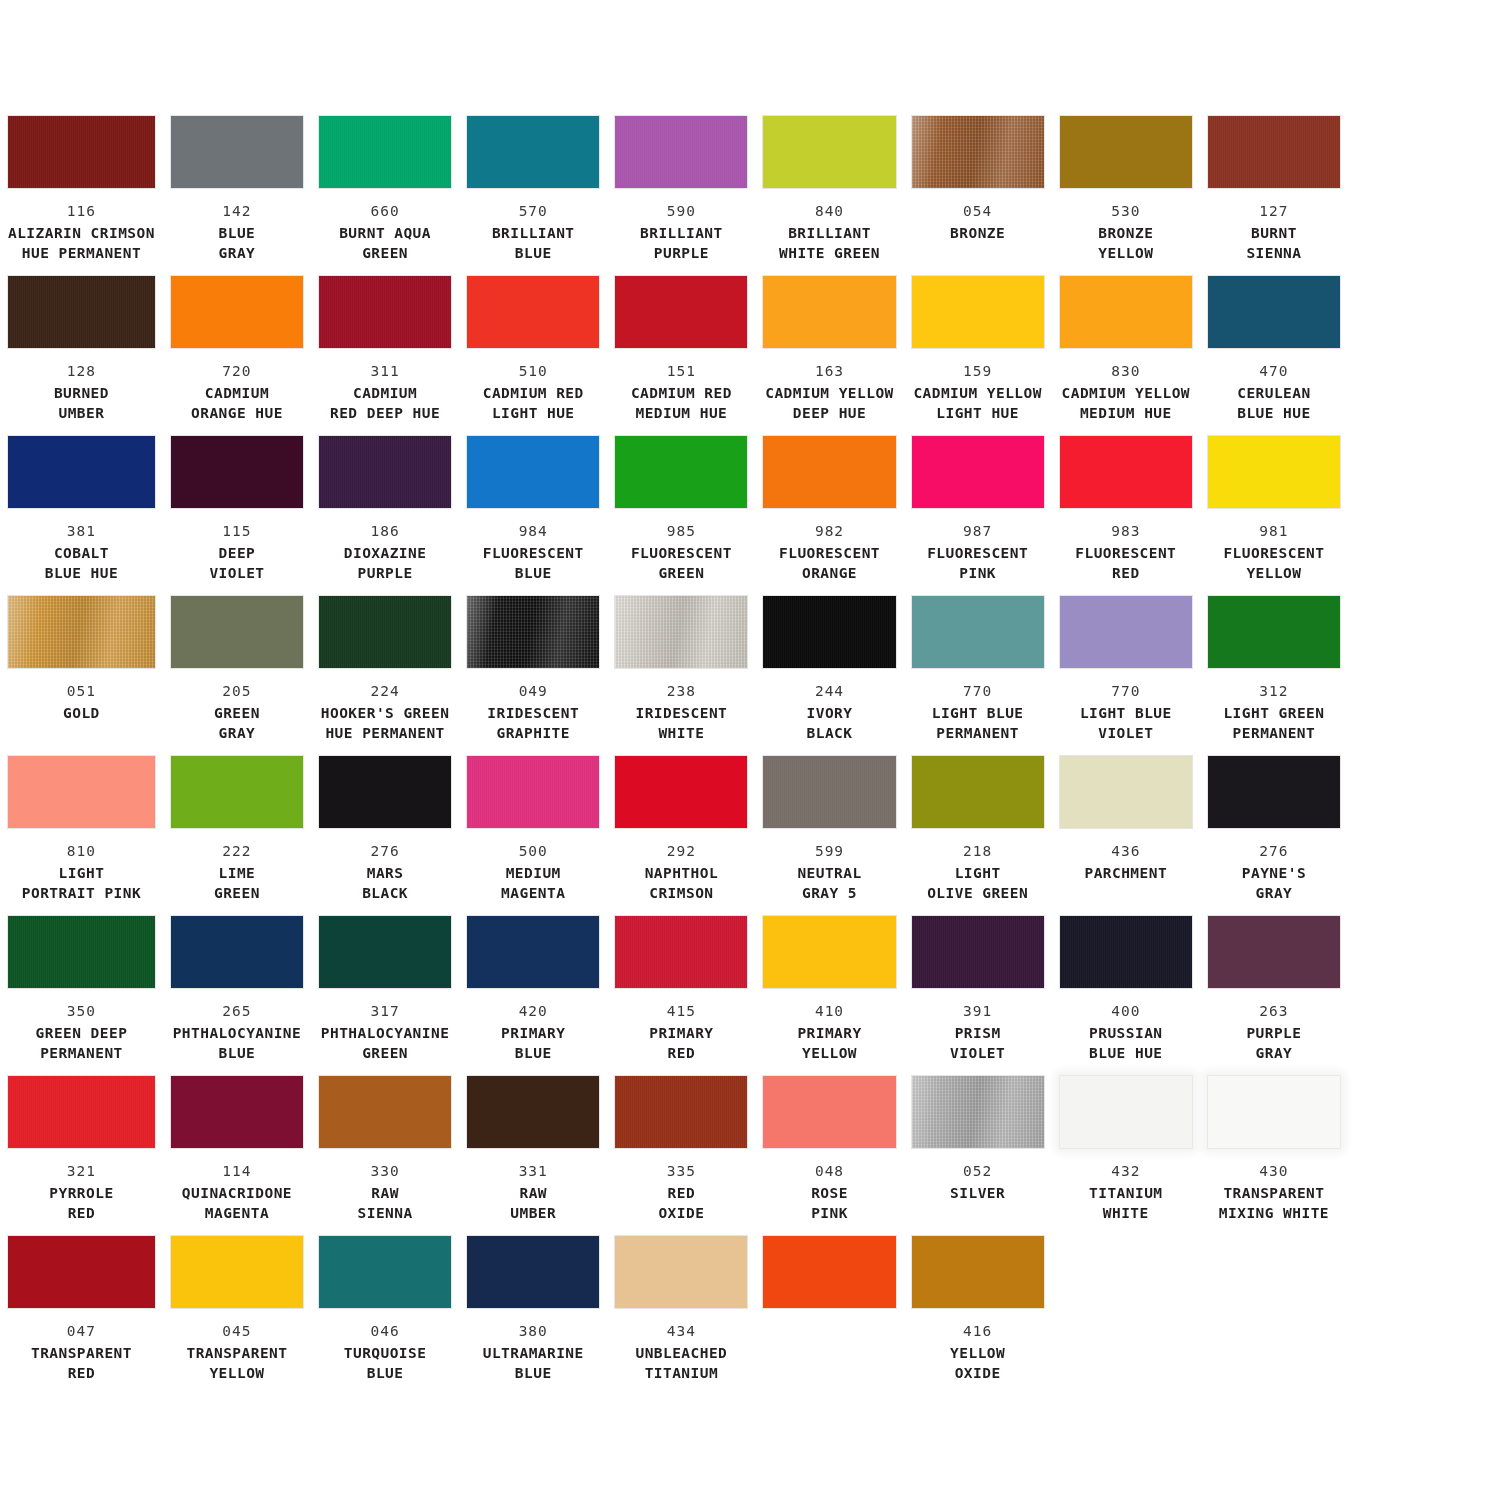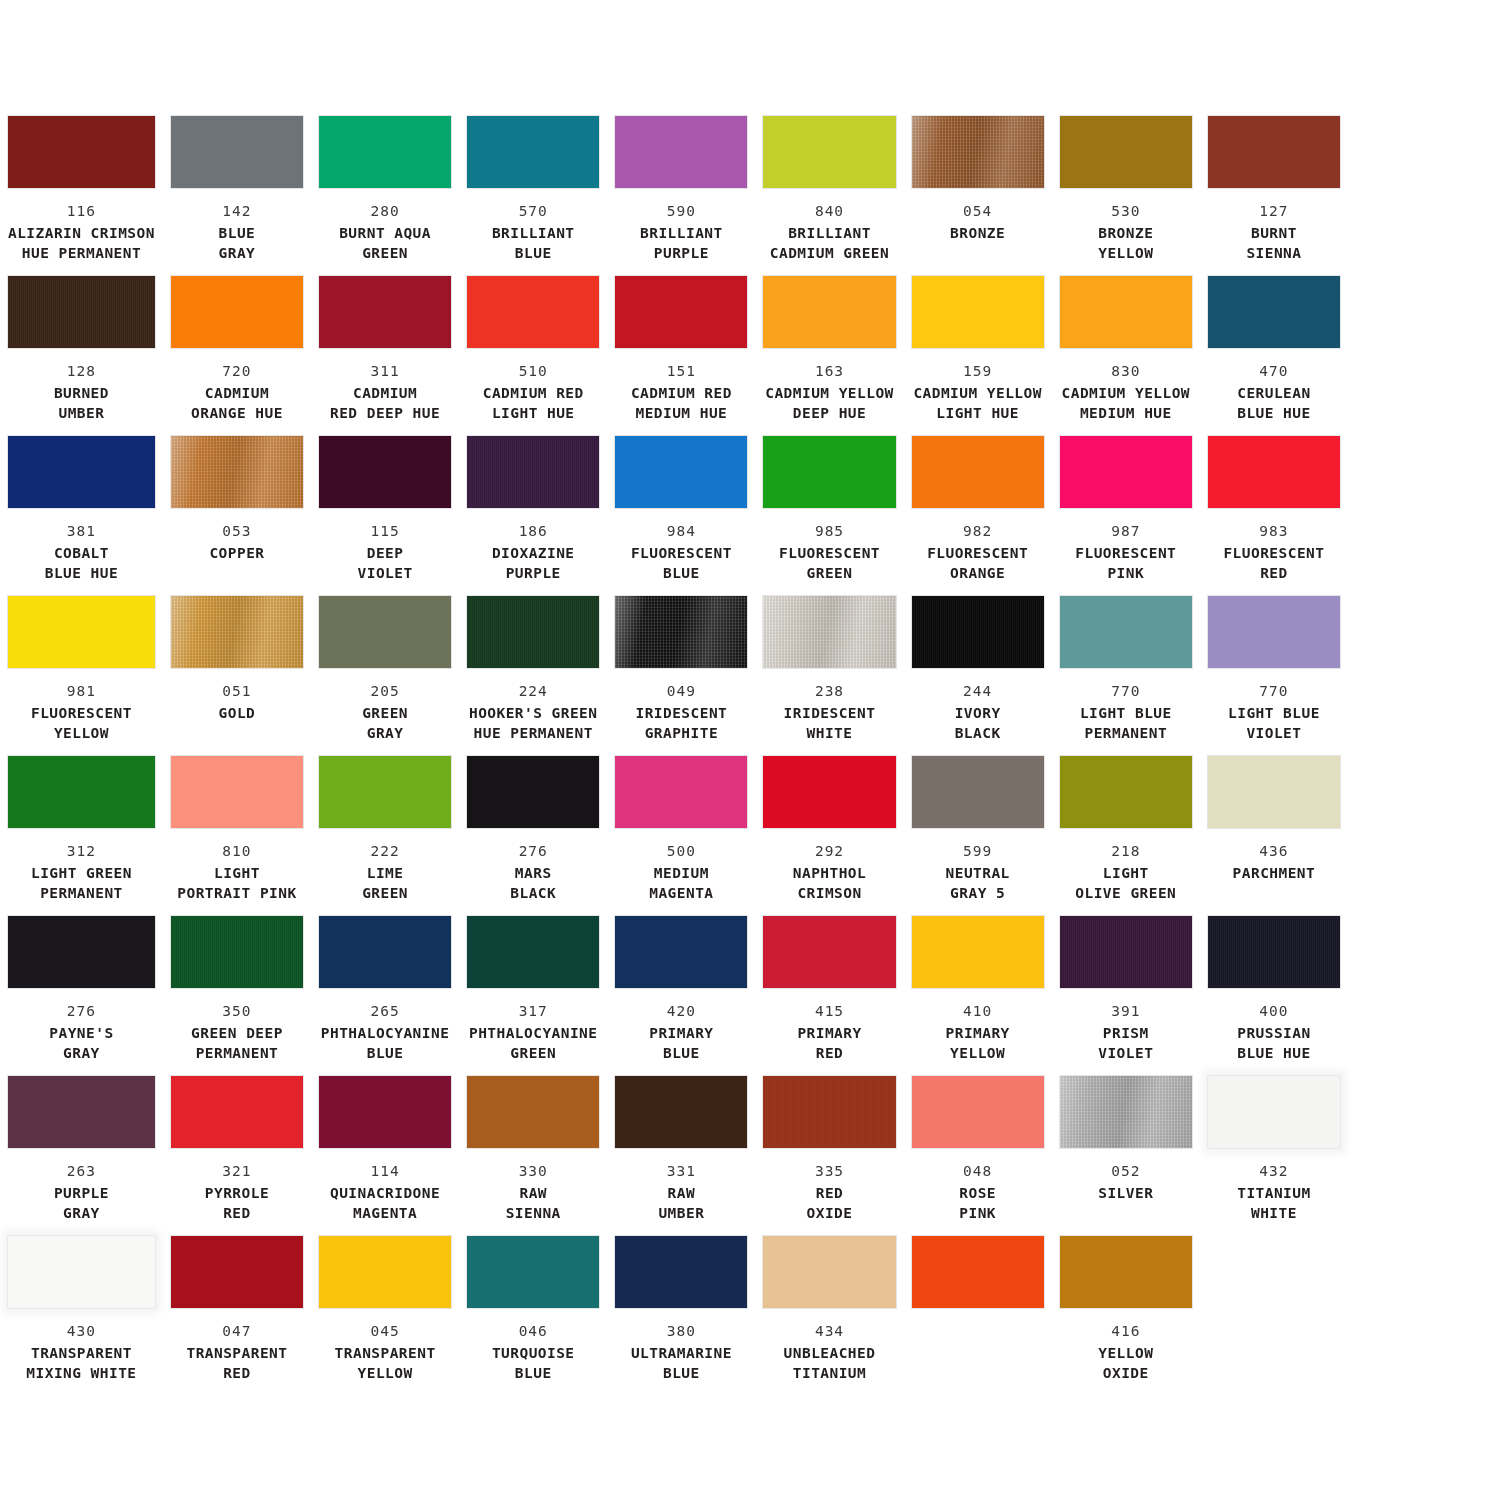--- a/index.html
+++ b/index.html
@@ -144,21 +144,21 @@
           <div class="code">142</div>
           <div class="name-line">BLUE</div>
           <div class="name-line">GRAY</div>
         </div>
       </div>
       <div class="swatch-cell">
         <div class="chip-wrap">
           <div class="chip canvas bordered" style="background-color: rgb(0, 168, 107);"></div>
         </div>
         <div class="labels">
-          <div class="code">280</div>
+          <div class="code">660</div>
           <div class="name-line">BURNT AQUA</div>
           <div class="name-line">GREEN</div>
         </div>
       </div>
       <div class="swatch-cell">
         <div class="chip-wrap">
           <div class="chip bordered" style="background-color: rgb(15, 121, 139);"></div>
         </div>
         <div class="labels">
           <div class="code">570</div>
@@ -176,21 +176,21 @@
           <div class="name-line">PURPLE</div>
         </div>
       </div>
       <div class="swatch-cell">
         <div class="chip-wrap">
           <div class="chip canvas bordered" style="background-color: rgb(198, 211, 41);"></div>
         </div>
         <div class="labels">
           <div class="code">840</div>
           <div class="name-line">BRILLIANT</div>
-          <div class="name-line">CADMIUM GREEN</div>
+          <div class="name-line">WHITE GREEN</div>
         </div>
       </div>
       <div class="swatch-cell">
         <div class="chip-wrap">
           <div class="chip metallic bordered" style="background-color: rgb(156, 90, 42);"></div>
         </div>
         <div class="labels">
           <div class="code">054</div>
           <div class="name-line">BRONZE</div>
         </div>
@@ -310,29 +310,20 @@
           <div class="chip bordered" style="background-color: rgb(16, 43, 116);"></div>
         </div>
         <div class="labels">
           <div class="code">381</div>
           <div class="name-line">COBALT</div>
           <div class="name-line">BLUE HUE</div>
         </div>
       </div>
       <div class="swatch-cell">
         <div class="chip-wrap">
-          <div class="chip metallic bordered" style="background-color: rgb(201, 120, 44);"></div>
-        </div>
-        <div class="labels">
-          <div class="code">053</div>
-          <div class="name-line">COPPER</div>
-        </div>
-      </div>
-      <div class="swatch-cell">
-        <div class="chip-wrap">
           <div class="chip bordered" style="background-color: rgb(60, 12, 38);"></div>
         </div>
         <div class="labels">
           <div class="code">115</div>
           <div class="name-line">DEEP</div>
           <div class="name-line">VIOLET</div>
         </div>
       </div>
       <div class="swatch-cell">
         <div class="chip-wrap">

